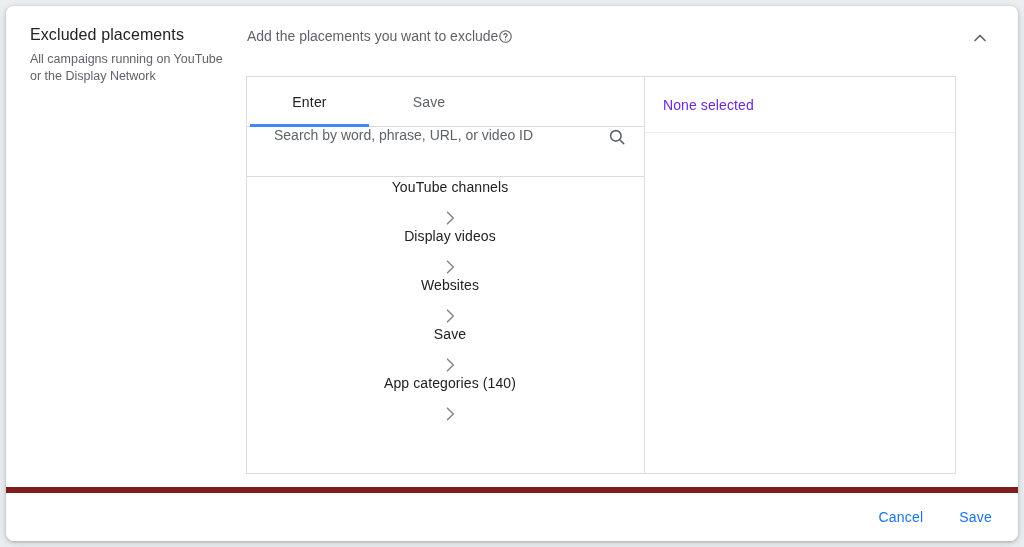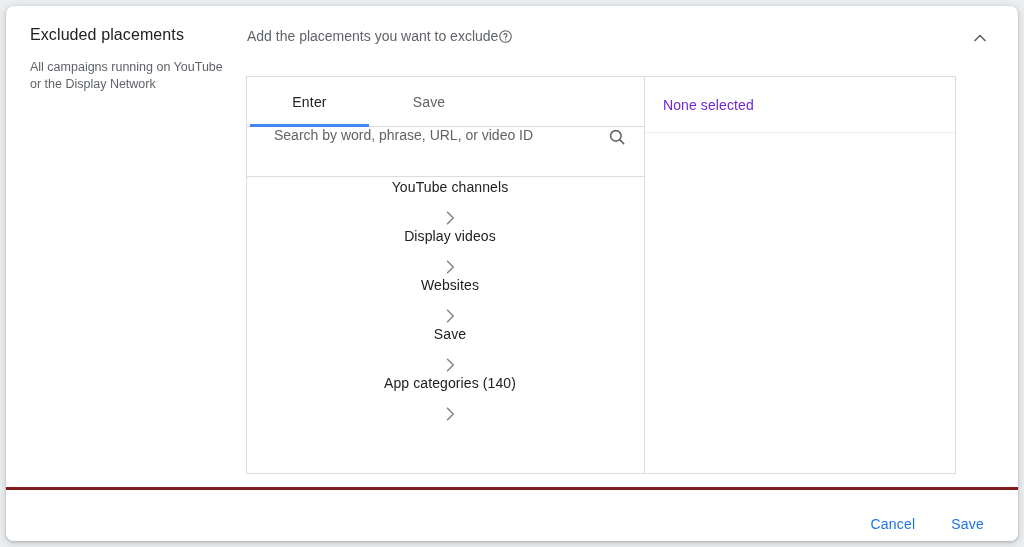--- a/index.html
+++ b/index.html
@@ -47,21 +47,21 @@
     width: 196px;
   }
   .side-title {
     font-size: 16px;
     line-height: 22px;
     color: #202124;
     font-weight: 500;
     letter-spacing: .1px;
   }
   .side-desc {
-    margin-top: 13px;
+    margin-top: 5px;
     font-size: 12.5px;
     line-height: 17px;
     color: #5f6368;
   }
 
   
   .instruction {
     position: absolute;
     left: 241px;
     top: 20px;
@@ -241,26 +241,26 @@
   }
   .selection-body { flex: 1; }
 
   
   .footer {
     position: absolute;
     left: 0;
     right: 0;
     bottom: 0;
     height: 54px;
-    border-top: 3px solid #7f1d1d;
-    box-sizing: border-box;
-    display: flex;
-    align-items: flex-end;
+    border-top: 6px solid #7f1d1d;
+    box-sizing: border-box;
+    display: flex;
+    align-items: center;
     justify-content: flex-end;
-    padding-right: 20px;
+    padding-right: 12px;
     gap: 8px;
     background: #fff;
   }
   .text-btn {
     font-family: "Liberation Sans", sans-serif;
     font-size: 14px;
     font-weight: 500;
     color: #1a73e8;
     background: transparent;
     border: none;

